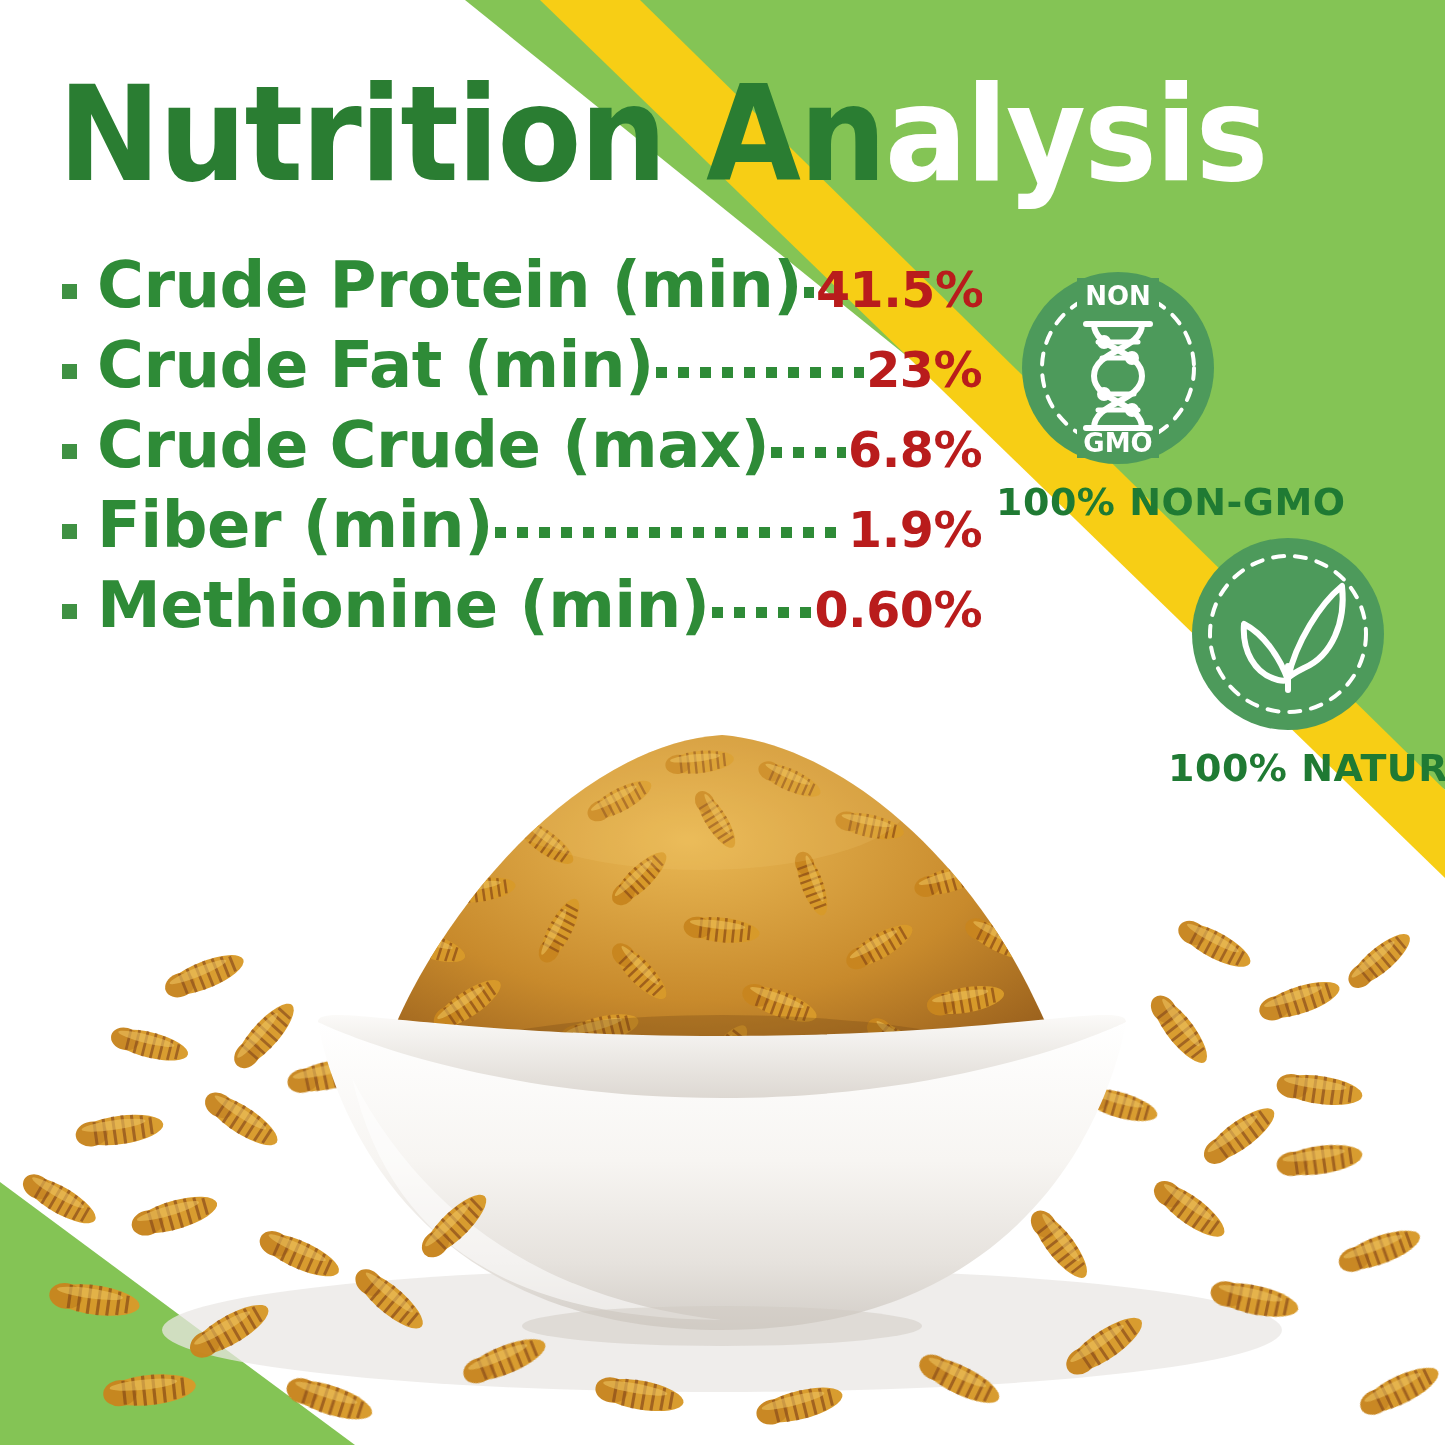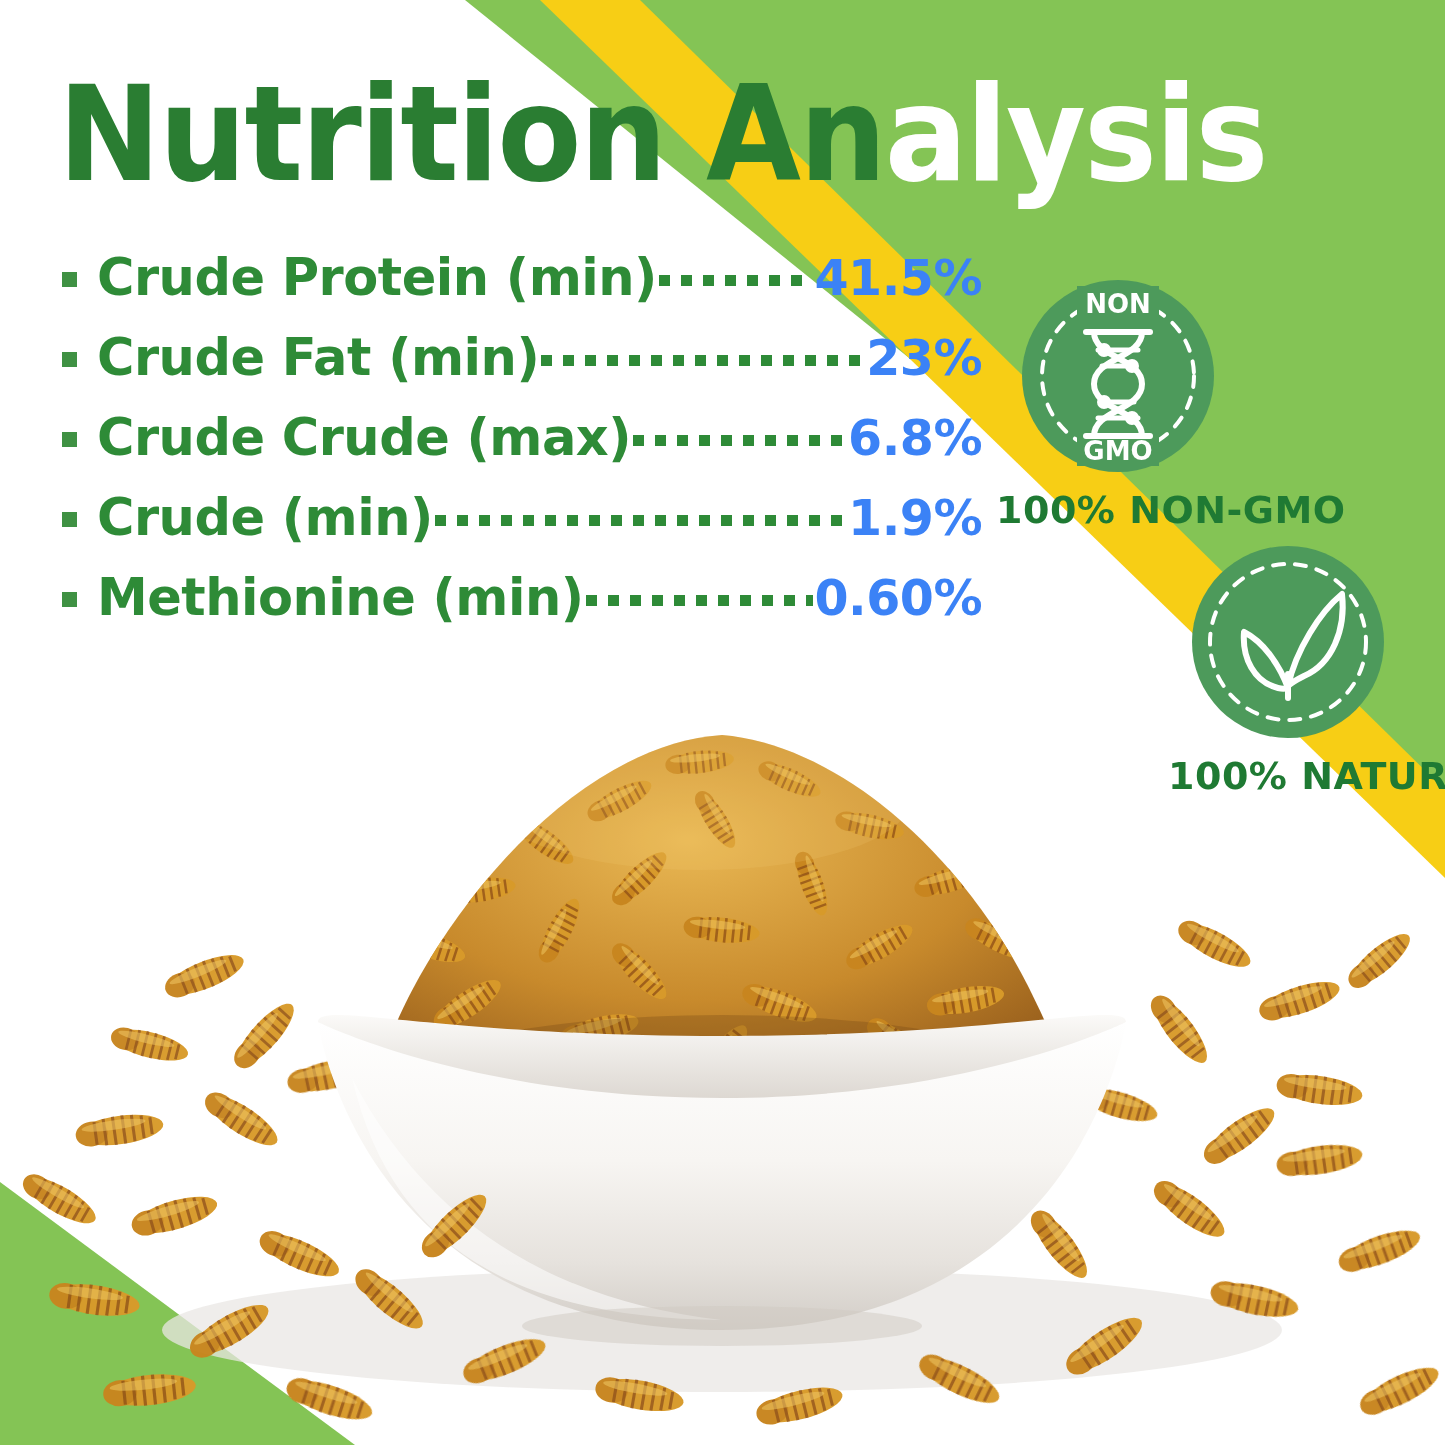--- a/index.html
+++ b/index.html
@@ -53,21 +53,21 @@
   }
   .bullet {
     width: 15px; height: 15px;
     background: #3f9143;
     flex: 0 0 auto;
     margin-right: 20px;
     position: relative;
     top: -8px;
   }
   .nutri-label {
-    font-size: 51px;
+    font-size: 64px;
     font-weight: 700;
     color: #2e8b37;
     font-family: "DejaVu Sans", sans-serif;
     flex: 0 0 auto;
     letter-spacing: -0.5px;
   }
   .leader {
     flex: 1 1 auto;
     height: 11px;
     position: relative;
@@ -76,36 +76,36 @@
     background-image: repeating-linear-gradient(
       to right,
       #2e8b37 0px, #2e8b37 11px,
       rgba(0,0,0,0) 11px, rgba(0,0,0,0) 22px);
     background-position: left bottom;
     min-width: 10px;
   }
   .nutri-value {
     font-size: 49px;
     font-weight: 700;
-    color: #3b82f6;
+    color: #b91c1c;
     font-family: "DejaVu Sans", sans-serif;
     flex: 0 0 auto;
     letter-spacing: -0.5px;
   }
 
   
   .badge-block { position: absolute; }
   .badge-nongmo { left: 1000px; top: 272px; width: 300px; }
   .badge-natural { left: 1162px; top: 538px; width: 300px; }
 
   .badge-circle {
     position: relative;
     width: 192px; height: 192px;
     border-radius: 50%;
-    margin: 8px auto;
+    margin: 0 auto;
   }
   .badge-nongmo .badge-circle { margin-left: 22px; }
   .badge-natural .badge-circle { margin-left: 30px; }
 
   .badge-caption {
     margin-top: 16px;
     text-align: center;
     font-size: 38px;
     font-weight: 700;
     color: #1f7a33;
@@ -156,21 +156,21 @@
 
     <div class="nutri-row">
       <span class="bullet"></span>
       <span class="nutri-label">Crude Crude (max)</span>
       <span class="leader"></span>
       <span class="nutri-value">6.8%</span>
     </div>
 
     <div class="nutri-row">
       <span class="bullet"></span>
-      <span class="nutri-label">Crude (min)</span>
+      <span class="nutri-label">Fiber (min)</span>
       <span class="leader"></span>
       <span class="nutri-value">1.9%</span>
     </div>
 
     <div class="nutri-row">
       <span class="bullet"></span>
       <span class="nutri-label">Methionine (min)</span>
       <span class="leader"></span>
       <span class="nutri-value">0.60%</span>
     </div>

